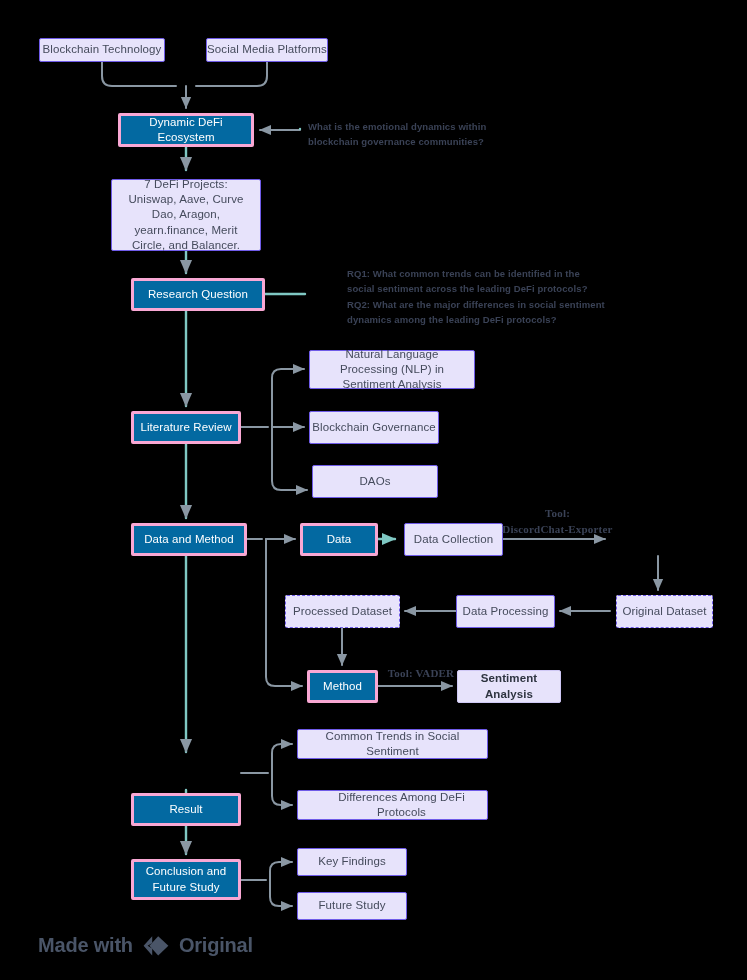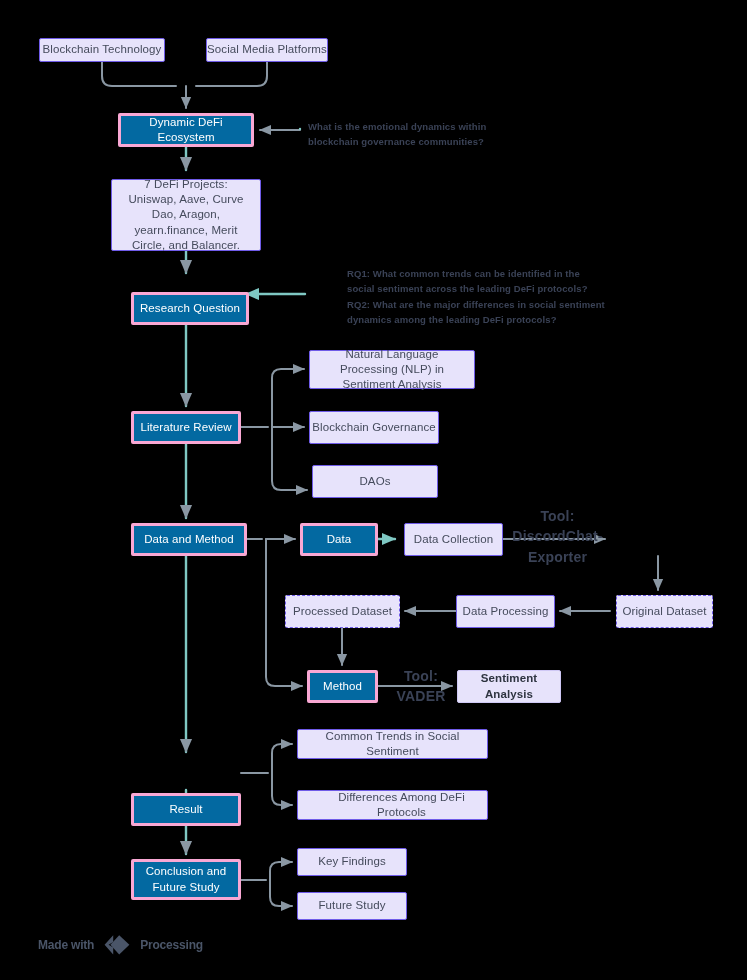--- a/index.html
+++ b/index.html
@@ -16,26 +16,26 @@
           font-size:11.5px;font-weight:400;letter-spacing:.1px;}
   .light{background:#E7E3FB;border:1.5px solid #6F5BE8;color:#454B5C;
          font-size:11.5px;font-weight:400;letter-spacing:.1px;}
   .light-noborder{background:#E7E3FB;border:1px solid #CFC8F5;color:#2E3440;
          font-size:11.5px;font-weight:700;letter-spacing:.1px;}
   .dashed{background:#E7E3FB;border:1.5px dashed #6F5BE8;color:#454B5C;
          font-size:11.5px;font-weight:400;letter-spacing:.1px;}
 
   .annot{position:absolute;color:#3A4256;font-size:9.5px;font-weight:700;
          line-height:1.62;letter-spacing:.1px;z-index:3;}
-  .toollab{position:absolute;color:#3A4256;font-size:14px;font-weight:700;
-           text-align:center;line-height:1.45;letter-spacing:.2px;z-index:4;}
+  .toollab{position:absolute;color:#3A4256;font-size:11px;font-weight:700;
+           text-align:center;line-height:1.45;letter-spacing:.2px;z-index:4;font-family:Liberation Serif, serif;}
 
   #footer{position:absolute;left:38px;top:934px;display:flex;align-items:center;
           gap:9px;z-index:5;}
-  #footer .txt{color:#4A5568;font-size:12px;font-weight:700;letter-spacing:-.2px;}
+  #footer .txt{color:#4A5568;font-size:20px;font-weight:700;letter-spacing:-.2px;}
 </style>
 </head>
 <body>
 
 <div id="canvas">
 
   <svg class="wires" viewBox="0 0 747 980" xmlns="http://www.w3.org/2000/svg">
     <defs>
       <marker id="ah-g" markerWidth="7" markerHeight="7" refX="5.6" refY="3" orient="auto">
         <path d="M0,0.4 L6,3 L0,5.6 z" fill="#8A97A3"></path>
@@ -102,21 +102,21 @@
   </div>
 
   <div class="node filled" style="left:118px;top:113px;width:136px;height:34px;">
     <span>Dynamic DeFi Ecosystem</span>
   </div>
 
   <div class="node light" style="left:111px;top:179px;width:150px;height:72px;padding:20px 8px;">
     <span>7 DeFi Projects: Uniswap, Aave, Curve Dao, Aragon, yearn.finance, Merit Circle, and Balancer.</span>
   </div>
 
-  <div class="node filled" style="left:131px;top:292px;width:118px;height:33px;">
+  <div class="node filled" style="left:131px;top:278px;width:134px;height:33px;">
     <span>Research Question</span>
   </div>
 
   <div class="node filled" style="left:131px;top:411px;width:110px;height:33px;">
     <span>Literature Review</span>
   </div>
 
   <div class="node light" style="left:309px;top:350px;width:166px;height:39px;padding:0 6px;">
     <span>Natural Language Processing (NLP) in Sentiment Analysis</span>
   </div>
@@ -208,16 +208,16 @@
   </div>
 
   <div id="footer">
     <span class="txt">Made with</span>
     <span style="display:inline-block;width:28px;height:22px;">
       <svg viewBox="0 0 28 22" width="28" height="22" xmlns="http://www.w3.org/2000/svg">
         <path d="M10.2,1.2 L1.6,10.8 L10.2,20.4 L10.2,13.6 L5.6,10.8 L10.2,8 Z" fill="#4A5568"></path>
         <path d="M16.2,1.2 L26.4,10.8 L16.2,20.4 L7.4,10.8 Z" fill="#4A5568"></path>
       </svg>
     </span>
-    <span class="txt">Processing</span>
+    <span class="txt">Original</span>
   </div>
 
 </div>
 
 </body></html>

